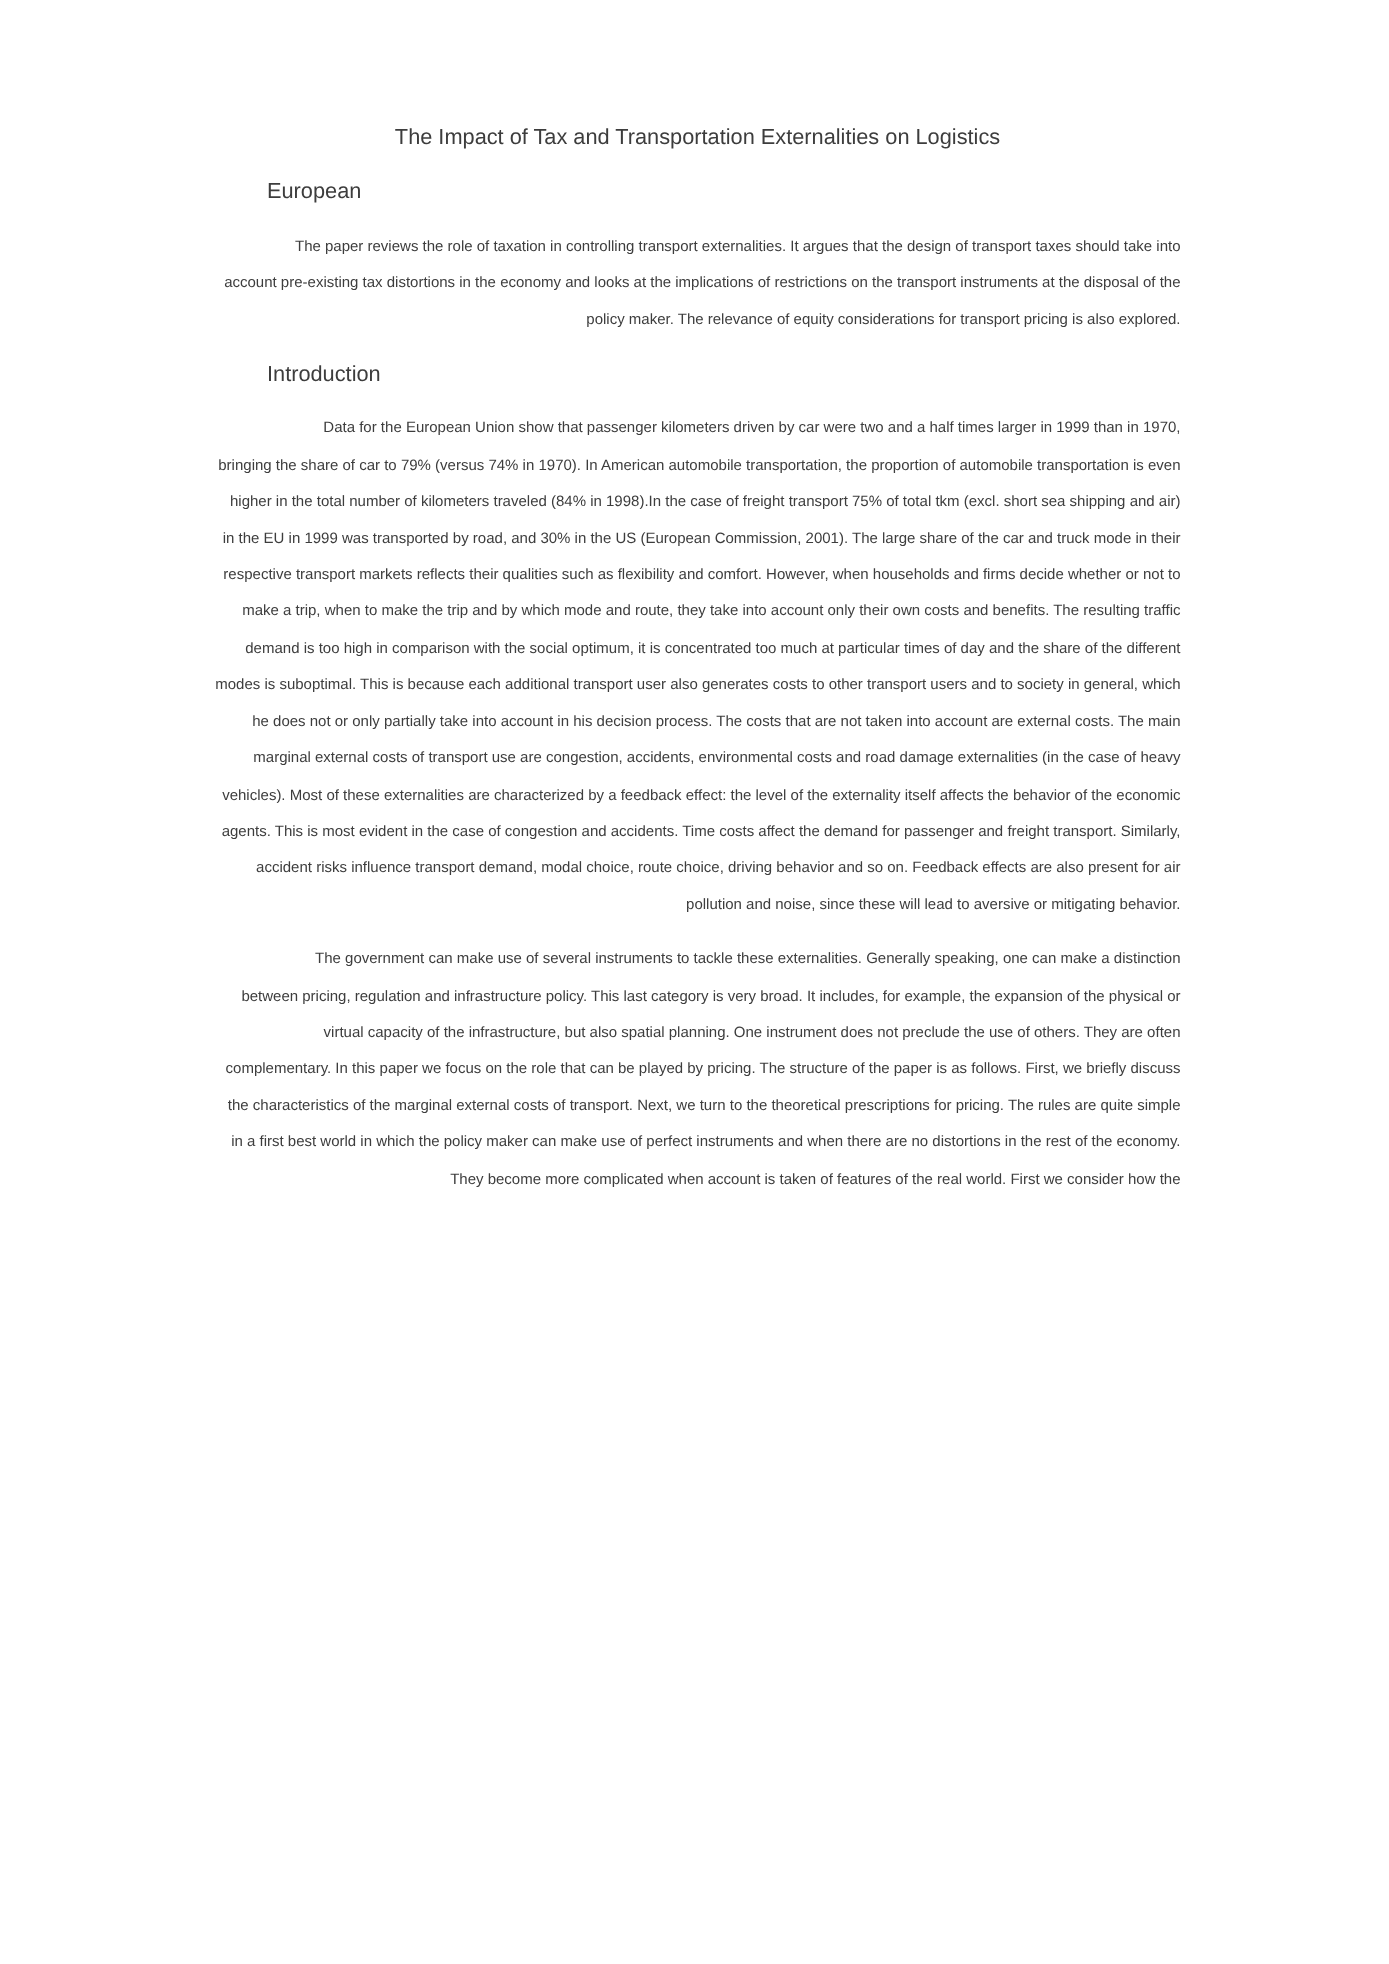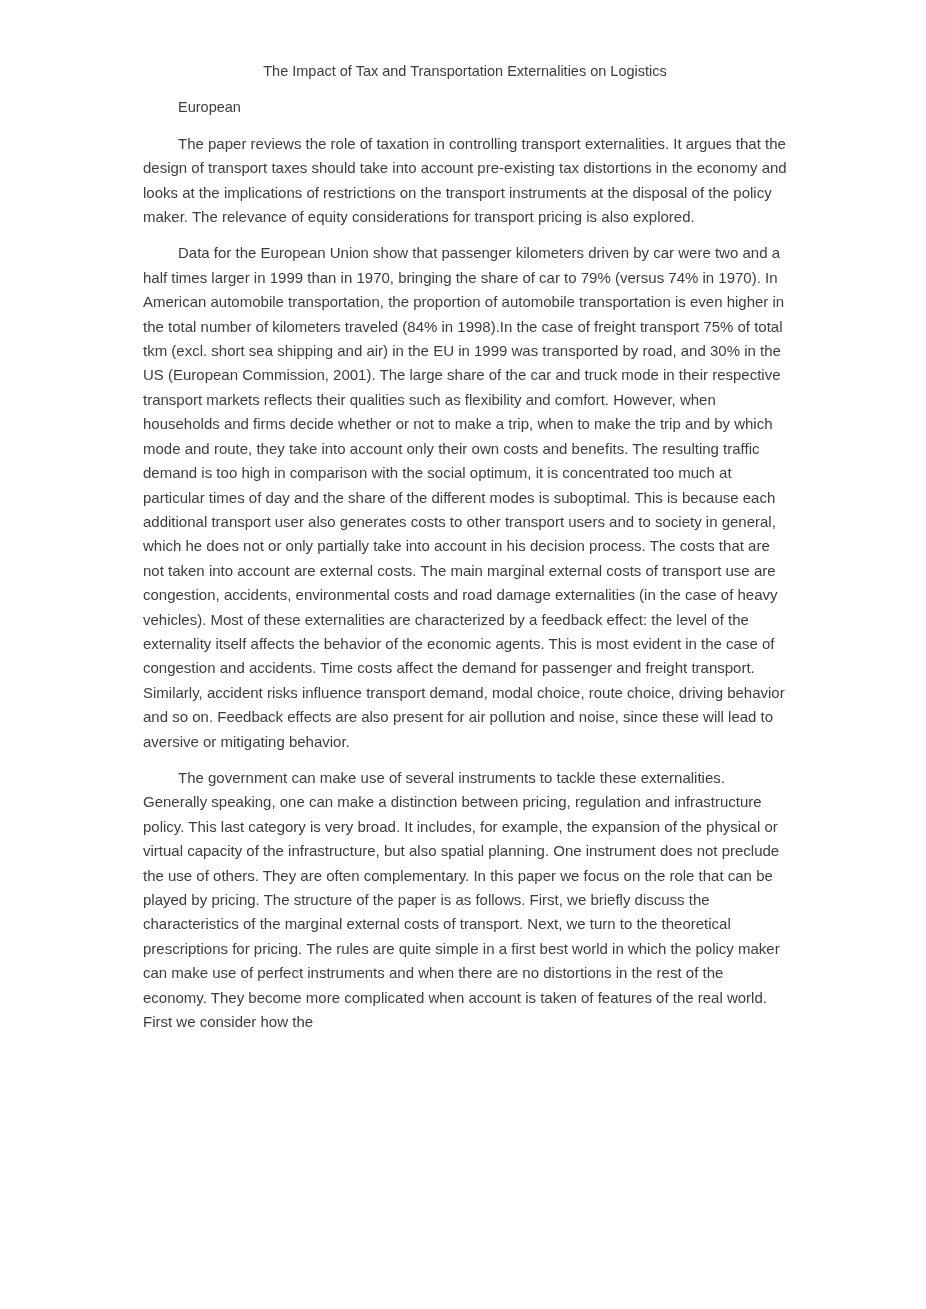--- a/index.html
+++ b/index.html
@@ -11,52 +11,53 @@
     width: 926px;
     height: 1309px;
     font-family: "Liberation Sans", sans-serif;
     color: #3d3d3d;
     overflow: hidden;
   }
   .page {
     box-sizing: border-box;
     width: 926px;
     height: 1309px;
-    padding: 59px 139px 40px 143px;
+    padding: 80px 139px 40px 143px;
   }
   .title {
     font-size: 14.5px;
     font-weight: 400;
     text-align: center;
     line-height: 24.4px;
     margin: 0 0 12px 0;
   }
   .heading {
     font-size: 14.5px;
     font-weight: 400;
     line-height: 24.4px;
     margin: 0 0 12px 0;
     text-indent: 35px;
   }
   .para {
-    font-size: 15px;
+    font-size: 10px;
     font-weight: 400;
     line-height: 24.4px;
     margin: 0 0 12px 0;
     text-indent: 35px;
-    text-align: left;
+    text-align: right;
   }
 </style>
 </head>
 <body>
 
 <div class="page">
   <h1 class="title">The Impact of Tax and Transportation Externalities on Logistics</h1>
 
   <h2 class="heading">European</h2>
 
   <p class="para">The paper reviews the role of taxation in controlling transport externalities. It argues that the design of transport taxes should take into account pre-existing tax distortions in the economy and looks at the implications of restrictions on the transport instruments at the disposal of the policy maker. The relevance of equity considerations for transport pricing is also explored.</p>
 
+  <h2 class="heading">Introduction</h2>
 
   <p class="para">Data for the European Union show that passenger kilometers driven by car were two and a half times larger in 1999 than in 1970, bringing the share of car to 79% (versus 74% in 1970). In American automobile transportation, the proportion of automobile transportation is even higher in the total number of kilometers traveled (84% in 1998).In the case of freight transport 75% of total tkm (excl. short sea shipping and air) in the EU in 1999 was transported by road, and 30% in the US (European Commission, 2001). The large share of the car and truck mode in their respective transport markets reflects their qualities such as flexibility and comfort. However, when households and firms decide whether or not to make a trip, when to make the trip and by which mode and route, they take into account only their own costs and benefits. The resulting traffic demand is too high in comparison with the social optimum, it is concentrated too much at particular times of day and the share of the different modes is suboptimal. This is because each additional transport user also generates costs to other transport users and to society in general, which he does not or only partially take into account in his decision process. The costs that are not taken into account are external costs. The main marginal external costs of transport use are congestion, accidents, environmental costs and road damage externalities (in the case of heavy vehicles). Most of these externalities are characterized by a feedback effect: the level of the externality itself affects the behavior of the economic agents. This is most evident in the case of congestion and accidents. Time costs affect the demand for passenger and freight transport. Similarly, accident risks influence transport demand, modal choice, route choice, driving behavior and so on. Feedback effects are also present for air pollution and noise, since these will lead to aversive or mitigating behavior.</p>
 
   <p class="para">The government can make use of several instruments to tackle these externalities. Generally speaking, one can make a distinction between pricing, regulation and infrastructure policy. This last category is very broad. It includes, for example, the expansion of the physical or virtual capacity of the infrastructure, but also spatial planning. One instrument does not preclude the use of others. They are often complementary. In this paper we focus on the role that can be played by pricing. The structure of the paper is as follows. First, we briefly discuss the characteristics of the marginal external costs of transport. Next, we turn to the theoretical prescriptions for pricing. The rules are quite simple in a first best world in which the policy maker can make use of perfect instruments and when there are no distortions in the rest of the economy. They become more complicated when account is taken of features of the real world. First we consider how the</p>
 </div>
 
 </body></html>

